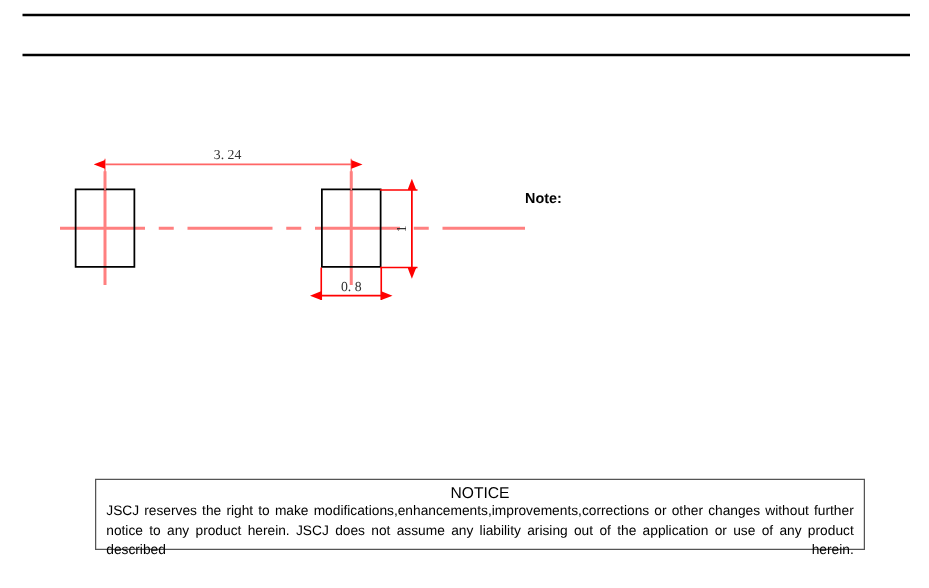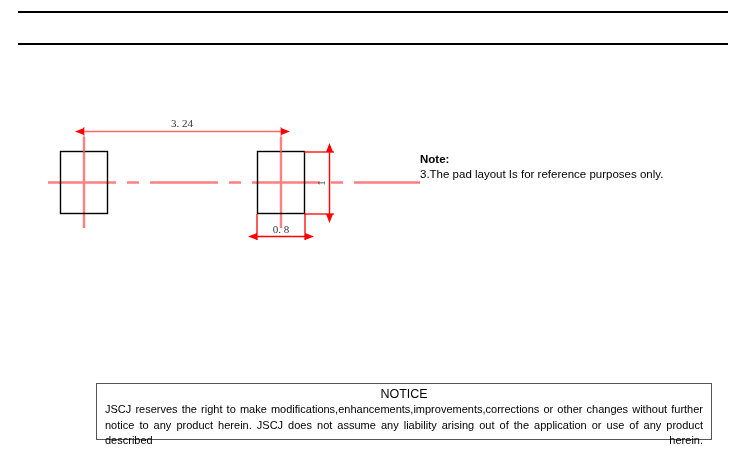--- a/index.html
+++ b/index.html
@@ -36,21 +36,20 @@
   .note-title{font-weight:bold;}
   .note-line{font-weight:normal;}
 
   
   .notice-box{
     position:absolute;left:76px;top:383px;
     width:616px;height:57px;
     border:1px solid #555;
     box-sizing:border-box;
     background:#fff;
-    margin-left:20px;
   }
   .notice-title{
     text-align:center;
     font-size:12.5px;
     margin-top:3px;
     line-height:15px;
   }
   .notice-body{
     font-size:11px;
     line-height:15.6px;
@@ -113,21 +112,20 @@
       <text x="182" y="127" text-anchor="middle" font-family="'Liberation Serif', serif" font-size="11" fill="#333">3. 24</text>
 
       <text x="281" y="233" text-anchor="middle" font-family="'Liberation Serif', serif" font-size="11" fill="#333">0. 8</text>
 
       <text x="325" y="183" text-anchor="middle" font-family="'Liberation Serif', serif" font-size="11" fill="#333" transform="rotate(-90 325 183)">1</text>
     </svg>
   </div>
 
   <div class="note">
     <div class="note-title">Note:</div>
-    <div class="note-line">3.The pad layout Is for reference purposes only.</div>
   </div>
 
   <div class="notice-box">
     <div class="notice-title">NOTICE</div>
     <div class="notice-body">JSCJ reserves the right to make modifications,enhancements,improvements,corrections or other changes without further notice to any product herein. JSCJ does not assume any liability arising out of the application or use of any product described herein.</div>
   </div>
 
 </div>
 
 </body></html>

